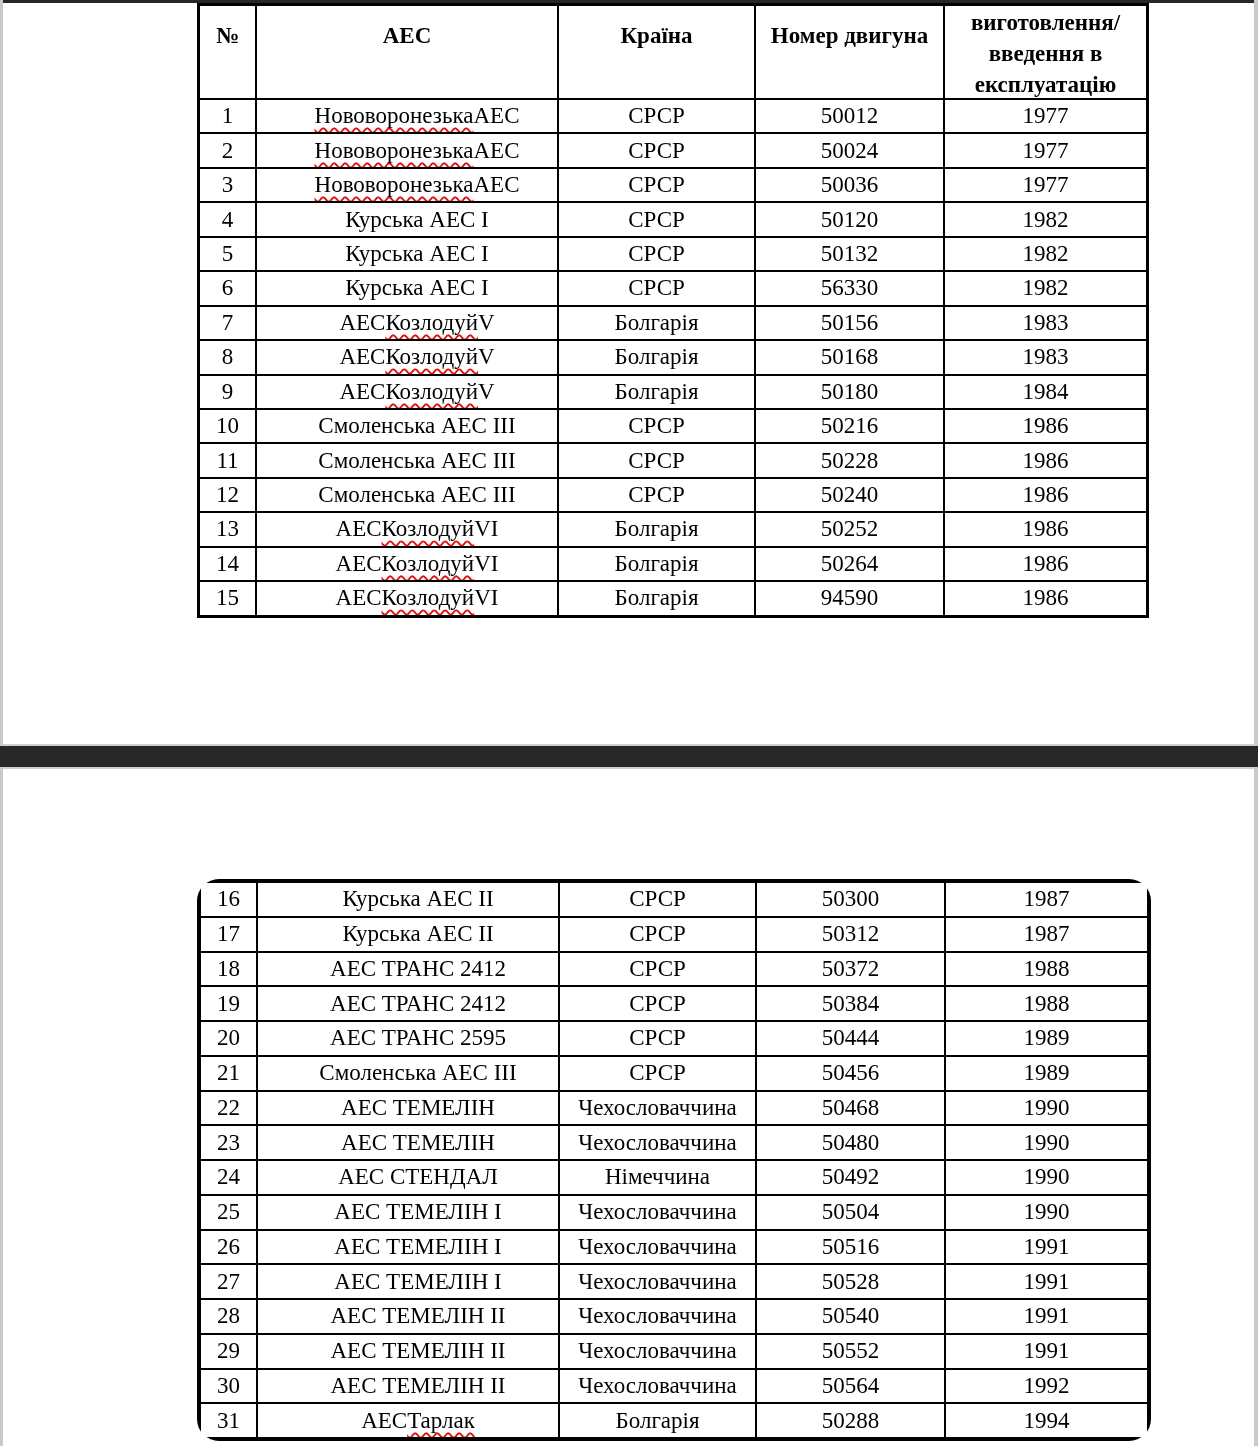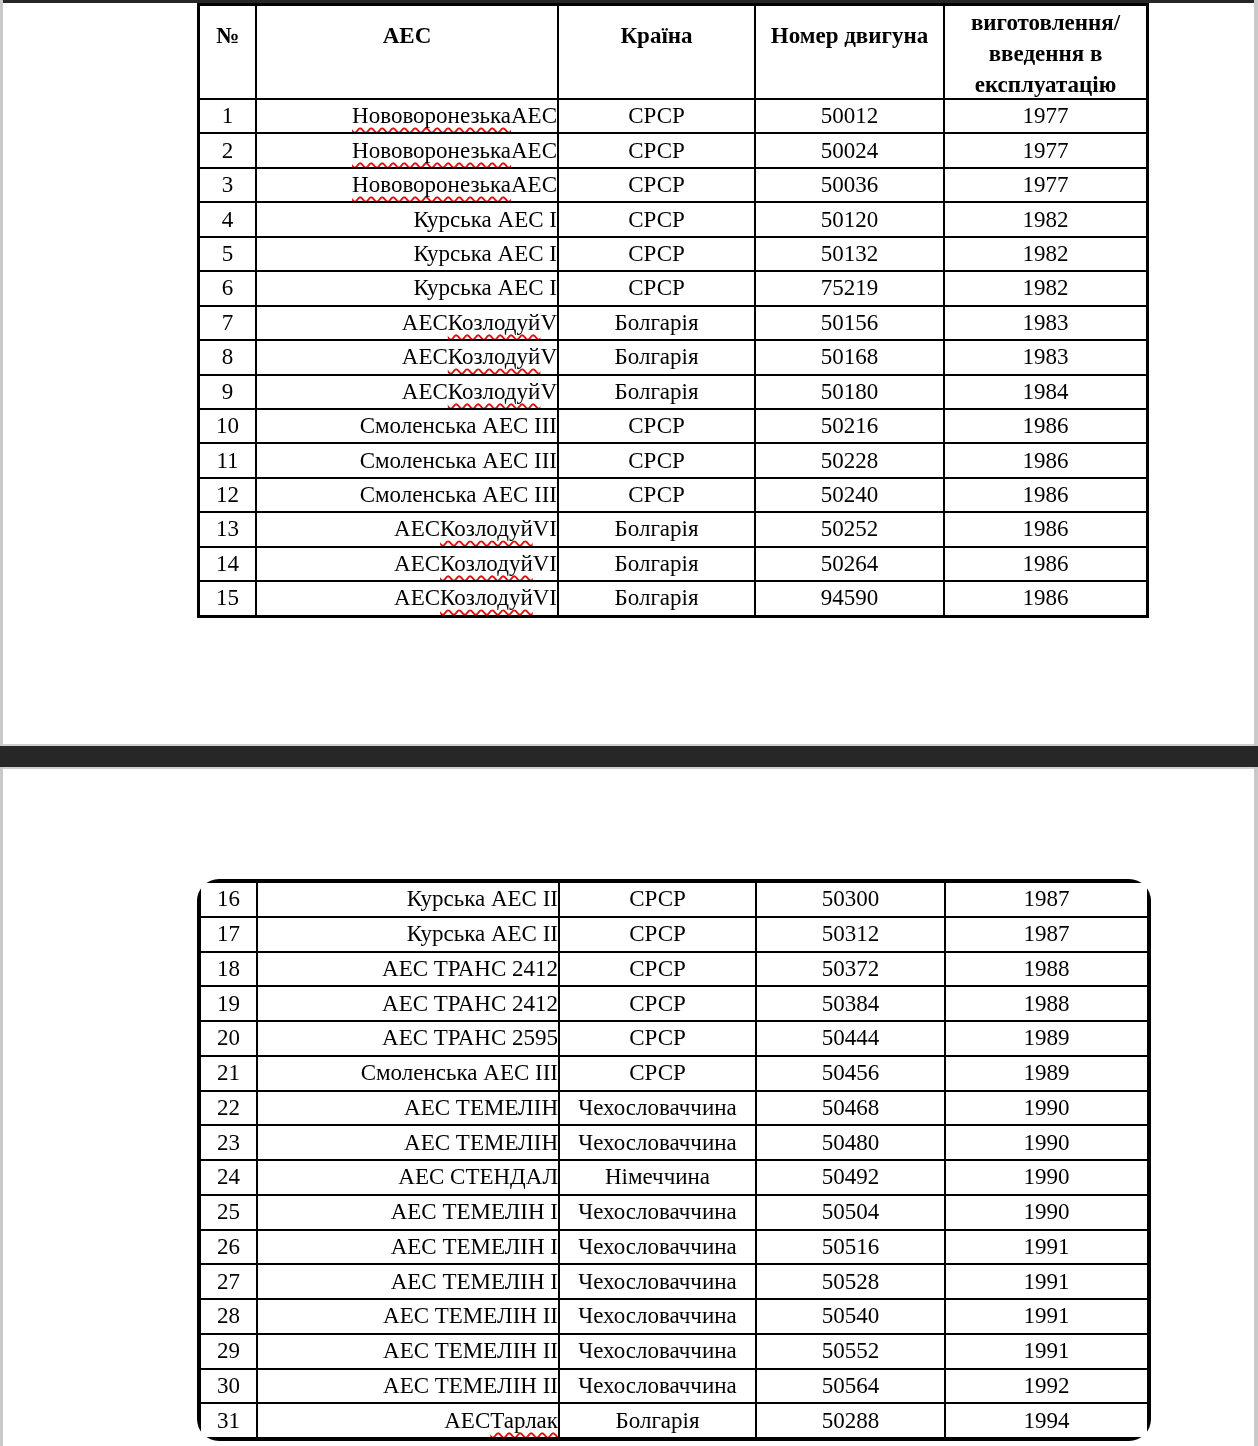--- a/index.html
+++ b/index.html
@@ -19,21 +19,21 @@
   .doc-table{
     position:absolute;left:194px;background:#000;
     display:grid;gap:2px;
     grid-template-columns:55px 300px 195px 187px 201px;
   }
   #table-p1{top:0;padding:3px;grid-template-rows:92px repeat(15,32.45px);}
   #table-p2{top:110px;padding:4px;grid-template-rows:repeat(16,32.75px);border-radius:22px;}
 
   .cell{background:#fff;display:flex;align-items:center;justify-content:center;
         font-size:23px;line-height:26px;white-space:nowrap;overflow:hidden;}
-  .c-npp{justify-content:flex-end;padding-left:20px;}
+  .c-npp{justify-content:center;padding-left:20px;}
 
   .h-cell{background:#fff;font-weight:bold;font-size:23px;text-align:center;
           display:block;line-height:31px;padding-top:14px;}
   .h-year{padding-top:1px;}
   .h-year span{display:block;}
 
   .miss{
     text-decoration-line:underline;
     text-decoration-style:wavy;
     text-decoration-color:#e01010;
@@ -79,21 +79,21 @@
       <div class="cell c-engine">50120</div>
       <div class="cell c-year">1982</div>
       <div class="cell c-no">5</div>
       <div class="cell c-npp">Курська АЕС I</div>
       <div class="cell c-country">СРСР</div>
       <div class="cell c-engine">50132</div>
       <div class="cell c-year">1982</div>
       <div class="cell c-no">6</div>
       <div class="cell c-npp">Курська АЕС I</div>
       <div class="cell c-country">СРСР</div>
-      <div class="cell c-engine">75219</div>
+      <div class="cell c-engine">56330</div>
       <div class="cell c-year">1982</div>
       <div class="cell c-no">7</div>
       <div class="cell c-npp">АЕС <span class="miss">Козлодуй</span> V</div>
       <div class="cell c-country">Болгарія</div>
       <div class="cell c-engine">50156</div>
       <div class="cell c-year">1983</div>
       <div class="cell c-no">8</div>
       <div class="cell c-npp">АЕС <span class="miss">Козлодуй</span> V</div>
       <div class="cell c-country">Болгарія</div>
       <div class="cell c-engine">50168</div>

